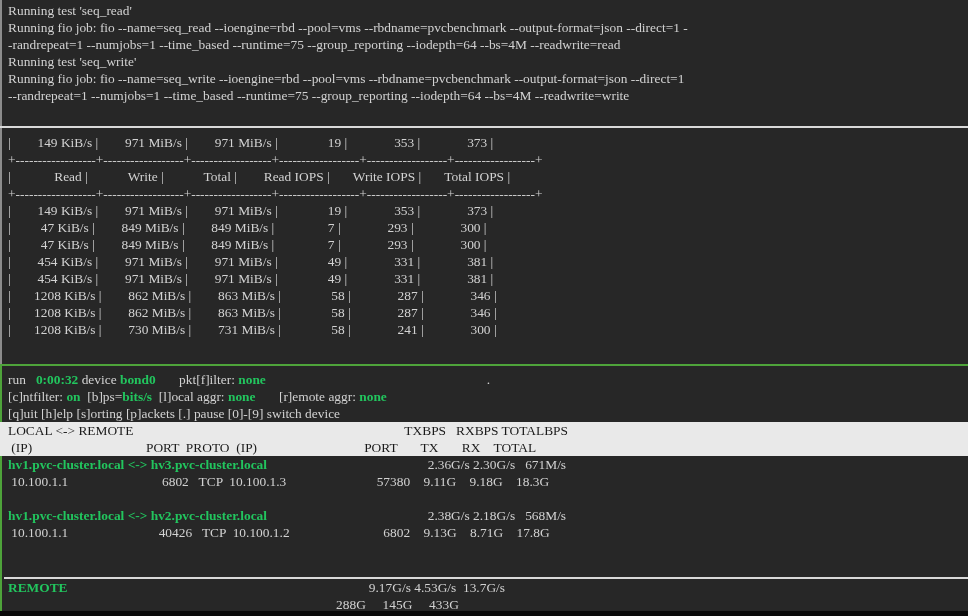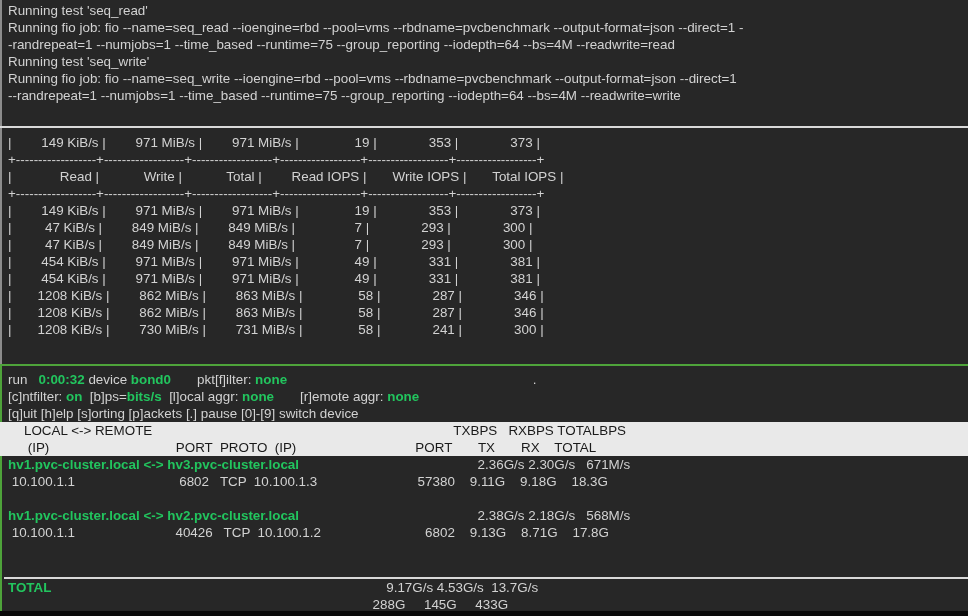--- a/index.html
+++ b/index.html
@@ -1,26 +1,26 @@
 <!DOCTYPE html>
 <html><head>
 <meta charset="utf-8">
 <style>
   html,body { margin:0; padding:0; background:#272727; }
   #term {
     position:relative; width:968px; height:616px; overflow:hidden;
     background:#272727; color:#d2d2d2;
-    font-family:Liberation Sans, sans-serif;
+    font-family:Liberation Serif, serif;
     font-size:13.4px; line-height:17px;
     white-space:pre; cursor:text;
   }
   .sec { position:absolute; left:0; right:0; padding-left:8px; }
   .line { height:17px; }
   .b { font-weight:bold; color:#22c55e; }
-  .bar { background:var(--bar-bg,#e9e9e9); color:#1a1a1a; margin-left:-8px; padding-left:24px; }
+  .bar { background:var(--bar-bg,#e9e9e9); color:#1a1a1a; margin-left:-8px; padding-left:8px; }
   #fio   { top:2px; }
   #tbl   { top:134px; }
   #net   { top:371px; }
   #totals{ top:579px; }
   .hr1      { position:absolute; left:0; right:0; top:126px; height:2px; background:var(--line-gray,#d9d9d9); }
   .hr-green { position:absolute; left:0; right:0; top:364px; height:2px; background:var(--accent-green,#4ea33a); }
   .hr2      { position:absolute; left:4px; right:0; top:577px; height:2px; background:var(--line-gray,#d9d9d9); }
   .vline-gray  { position:absolute; left:0; top:0; width:2px; height:364px; background:var(--border-gray,#8c8c8c); }
   .vline-green { position:absolute; left:0; top:364px; width:2px; height:247px; background:var(--accent-green,#4ea33a); }
   .strip { position:absolute; left:0; right:0; bottom:0; height:5px; background:#0a0a0a; }
@@ -30,15 +30,15 @@
 
 <div id="term" style="--accent-green: #4ea33a; --border-gray: #8c8c8c; --line-gray: #d9d9d9; --bar-bg: #e9e9e9; background: rgb(39, 39, 39); color: rgb(210, 210, 210);">
   <div class="vline-gray"></div>
   <div class="hr1"></div>
   <div class="sec" id="fio"><div class="line"><span>Running test 'seq_read'</span></div><div class="line"><span>Running fio job: fio --name=seq_read --ioengine=rbd --pool=vms --rbdname=pvcbenchmark --output-format=json --direct=1 -</span></div><div class="line"><span>-randrepeat=1 --numjobs=1 --time_based --runtime=75 --group_reporting --iodepth=64 --bs=4M --readwrite=read</span></div><div class="line"><span>Running test 'seq_write'</span></div><div class="line"><span>Running fio job: fio --name=seq_write --ioengine=rbd --pool=vms --rbdname=pvcbenchmark --output-format=json --direct=1</span></div><div class="line"><span>--randrepeat=1 --numjobs=1 --time_based --runtime=75 --group_reporting --iodepth=64 --bs=4M --readwrite=write</span></div></div>
   <div class="sec" id="tbl"><div class="line"><span>|        149 KiB/s |        971 MiB/s |        971 MiB/s |               19 |              353 |              373 |</span></div><div class="line"><span>+------------------+------------------+------------------+------------------+------------------+------------------+</span></div><div class="line"><span>|             Read |            Write |            Total |        Read IOPS |       Write IOPS |       Total IOPS |</span></div><div class="line"><span>+------------------+------------------+------------------+------------------+------------------+------------------+</span></div><div class="line"><span>|        149 KiB/s |        971 MiB/s |        971 MiB/s |               19 |              353 |              373 |</span></div><div class="line"><span>|         47 KiB/s |        849 MiB/s |        849 MiB/s |                7 |              293 |              300 |</span></div><div class="line"><span>|         47 KiB/s |        849 MiB/s |        849 MiB/s |                7 |              293 |              300 |</span></div><div class="line"><span>|        454 KiB/s |        971 MiB/s |        971 MiB/s |               49 |              331 |              381 |</span></div><div class="line"><span>|        454 KiB/s |        971 MiB/s |        971 MiB/s |               49 |              331 |              381 |</span></div><div class="line"><span>|       1208 KiB/s |        862 MiB/s |        863 MiB/s |               58 |              287 |              346 |</span></div><div class="line"><span>|       1208 KiB/s |        862 MiB/s |        863 MiB/s |               58 |              287 |              346 |</span></div><div class="line"><span>|       1208 KiB/s |        730 MiB/s |        731 MiB/s |               58 |              241 |              300 |</span></div></div>
   <div class="hr-green"></div>
   <div class="vline-green"></div>
   <div class="sec" id="net"><div class="line"><span>run   </span><span class="b">0:00:32</span><span> device </span><span class="b">bond0</span><span>       pkt[f]ilter: </span><span class="b">none</span><span>                                                                  </span><span>.</span></div><div class="line"><span>[c]ntfilter: </span><span class="b">on</span><span>  [b]ps=</span><span class="b">bits/s</span><span>  [l]ocal aggr: </span><span class="b">none</span><span>       [r]emote aggr: </span><span class="b">none</span></div><div class="line"><span>[q]uit [h]elp [s]orting [p]ackets [.] pause [0]-[9] switch device</span></div><div class="line bar"><span>LOCAL &lt;-&gt; REMOTE                                                                                 TXBPS   RXBPS TOTALBPS</span></div><div class="line bar"><span> (IP)                                  PORT  PROTO  (IP)                                PORT       TX       RX    TOTAL</span></div><div class="line"><span class="b">hv1.pvc-cluster.local &lt;-&gt; hv3.pvc-cluster.local</span><span>                                                </span><span>2.36G/s 2.30G/s   671M/s</span></div><div class="line"><span> 10.100.1.1                            6802   TCP  10.100.1.3                           57380    9.11G    9.18G    18.3G</span></div><div class="line"><span></span></div><div class="line"><span class="b">hv1.pvc-cluster.local &lt;-&gt; hv2.pvc-cluster.local</span><span>                                                </span><span>2.38G/s 2.18G/s   568M/s</span></div><div class="line"><span> 10.100.1.1                           40426   TCP  10.100.1.2                            6802    9.13G    8.71G    17.8G</span></div><div class="line"><span></span></div></div>
   <div class="hr2"></div>
-  <div class="sec" id="totals"><div class="line"><span class="b">TOTAL</span><span>                                                                                          </span><span>9.17G/s 4.53G/s  13.7G/s</span></div><div class="line"><span>                                                                                                  288G     145G     433G</span></div></div>
+  <div class="sec" id="totals"><div class="line"><span class="b">REMOTE</span><span>                                                                                          </span><span>9.17G/s 4.53G/s  13.7G/s</span></div><div class="line"><span>                                                                                                  288G     145G     433G</span></div></div>
   <div class="strip"></div>
 </div>
 
 </body></html>

